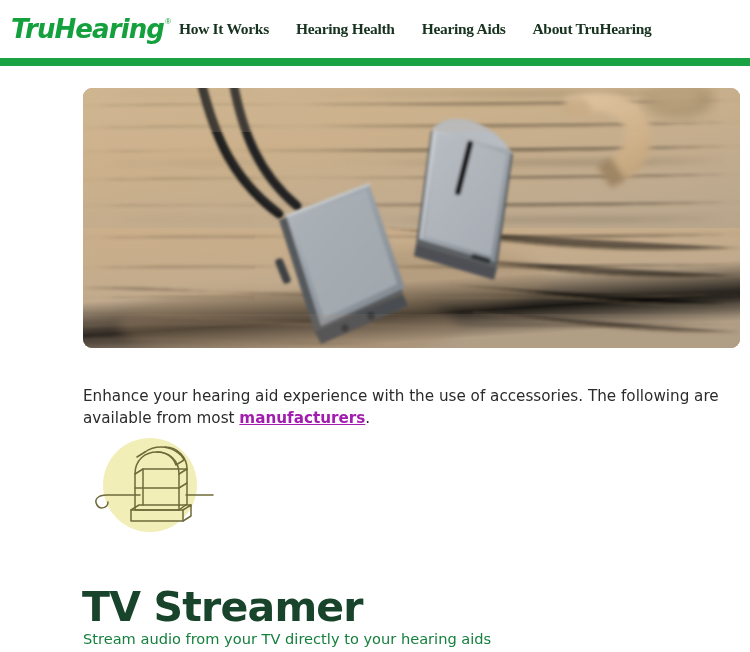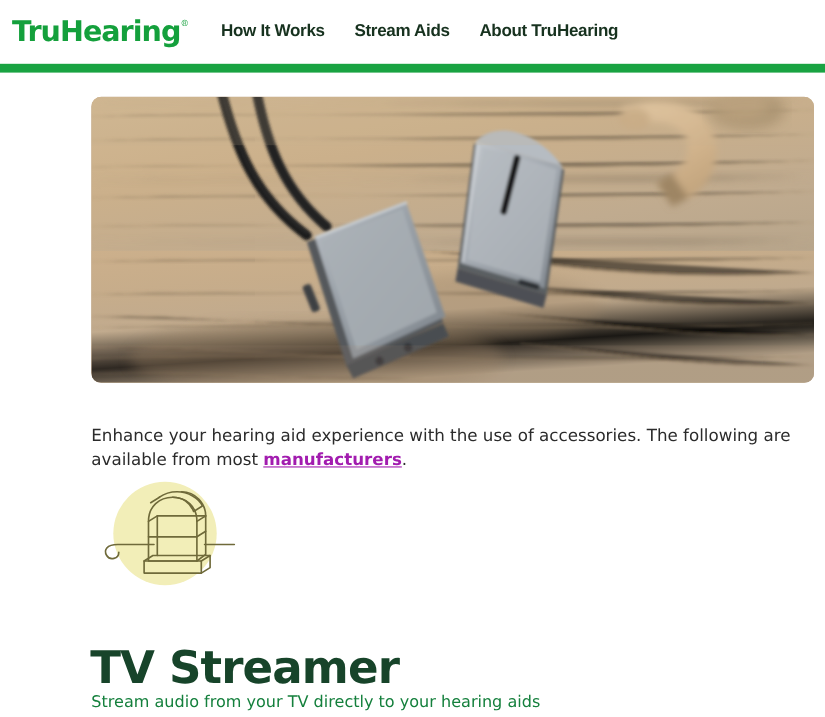--- a/index.html
+++ b/index.html
@@ -24,23 +24,23 @@
     background: #ffffff;
     display: flex;
     align-items: center;
     white-space: nowrap;
     overflow: hidden;
   }
   .brand {
     display: flex;
     align-items: flex-start;
     margin-left: 11px;
-    margin-right: 22px;
     flex: 0 0 auto;
     text-decoration: none;
+    font-style: italic;
   }
   .brand-text {
     font-size: 26px;
     font-weight: bold;
     color: #14a03c;
     letter-spacing: -0.9px;
     line-height: 1;
     font-family: "DejaVu Sans", sans-serif;
   }
   .brand-reg {
@@ -58,21 +58,21 @@
     overflow: hidden;
   }
   .nav-item {
     font-size: 15.5px;
     font-weight: bold;
     color: #17321f;
     letter-spacing: -0.3px;
     margin-right: 27px;
     text-decoration: none;
     flex: 0 0 auto;
-    font-family: Liberation Sans, sans-serif;
+    font-family: Liberation Serif, serif;
   }
   .nav-item:first-child { margin-left: 8px; }
 
   
   .green-bar {
     position: absolute;
     left: 0; top: 58px;
     width: 750px;
     height: 8px;
     background: #19a342;
@@ -156,21 +156,22 @@
 
 <div class="site-header">
 
   <a class="brand" href="#">
     <span class="brand-text">TruHearing</span>
     <span class="brand-reg">®</span>
   </a>
 
   <nav class="main-nav">
     <a class="nav-item" href="#">How It Works</a>
-    <a class="nav-item" href="#">Stream Aids</a>
+    <a class="nav-item" href="#">Hearing Health</a>
+    <a class="nav-item" href="#">Hearing Aids</a>
     <a class="nav-item" href="#">About TruHearing</a>
 
   </nav>
 
 </div>
 
 <div class="green-bar"></div>
 
 <div class="hero">
   <svg viewBox="0 0 657 260" preserveAspectRatio="none" aria-hidden="true">

